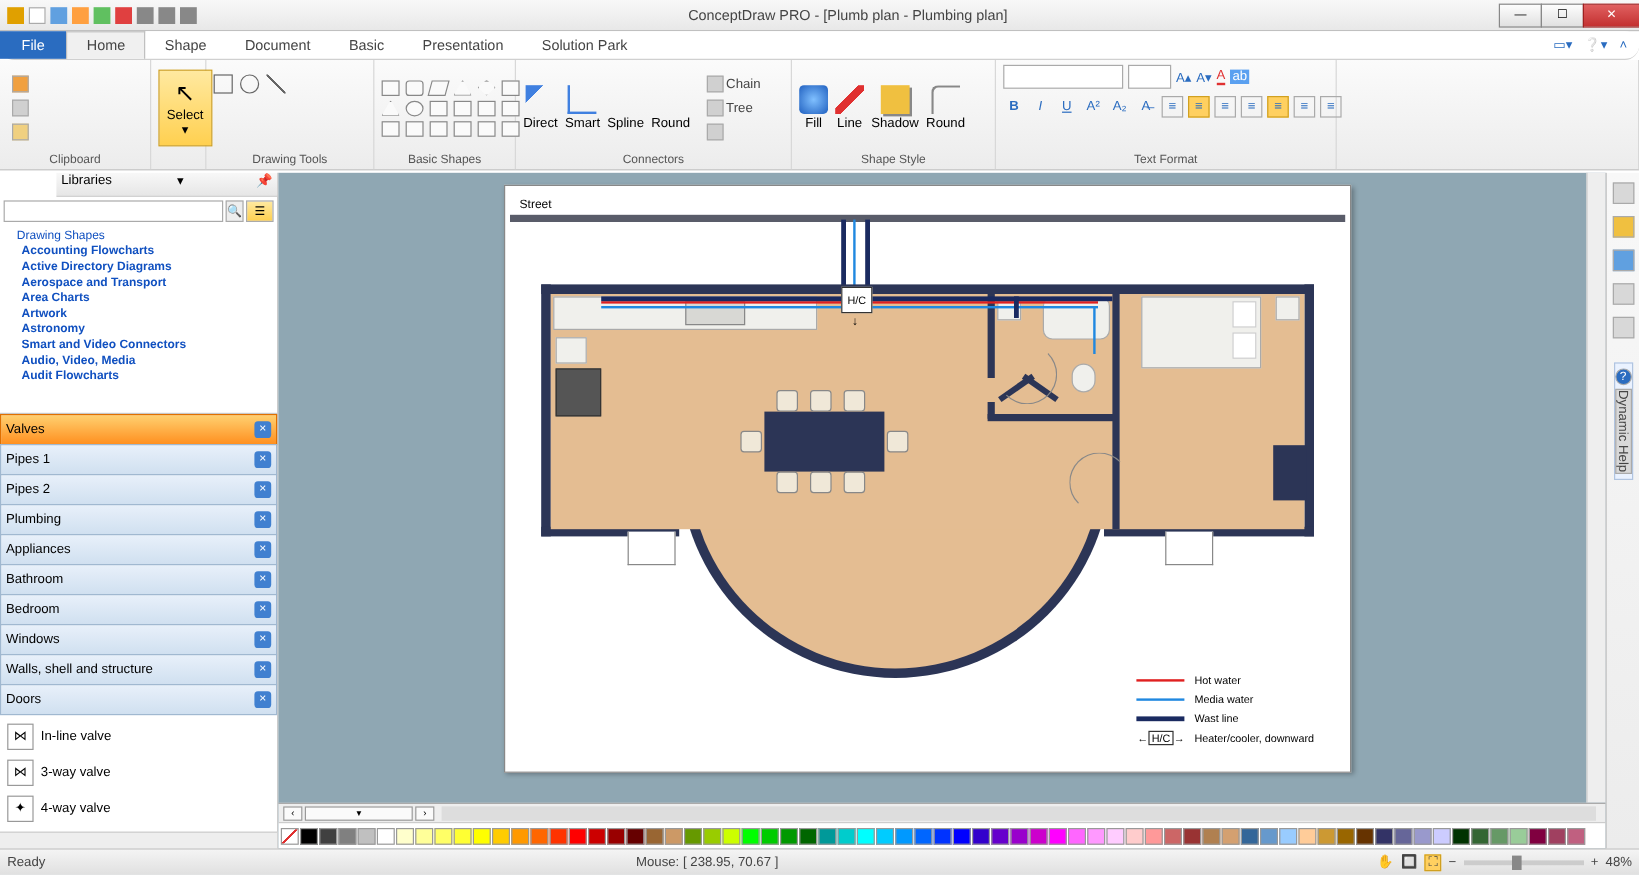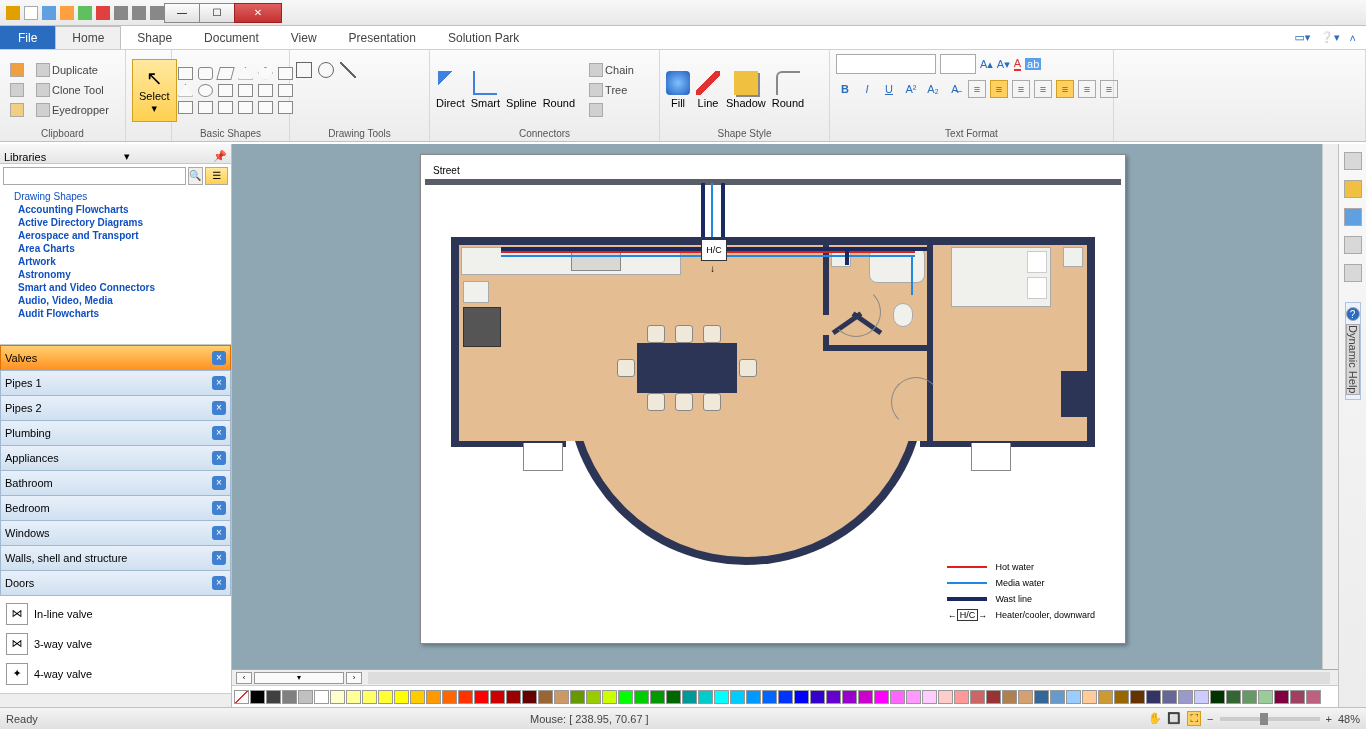--- a/index.html
+++ b/index.html
@@ -8,21 +8,21 @@
 
 .titlebar { height: 26px; background: linear-gradient(#f8f8f8,#e8e8e8); display: flex; align-items: center; border-bottom: 1px solid #c0c0c0; }
 .titlebar .qat { display: flex; gap: 4px; padding-left: 6px; }
 .titlebar .qat span { width: 14px; height: 14px; display: inline-block; }
 .titlebar .title { flex: 1; text-align: center; color: #444; font-size: 12px; }
 .titlebar .winbtns { display: flex; }
 .titlebar .winbtn { width: 36px; height: 20px; border: 1px solid #888; background: linear-gradient(#fdfdfd,#e0e0e0); text-align: center; line-height: 18px; font-size: 10px; margin-right: -1px; }
 .titlebar .winclose { background: linear-gradient(#e06060,#c33030); border-color: #a02020; color: #fff; width: 48px; }
 
 
-.menubar { height: 24px; background: #fff; display: flex; align-items: stretch; border-bottom: 1px solid #d0d0d0; }
+.menubar { height: 24px; background: #fff; display: flex; align-items: stretch; border-bottom: 1px solid #d0d0d0; border-radius: 12px; }
 .filetab { background: #2a6cc0; color: #fff; padding: 0 18px; display: flex; align-items: center; font-size: 12px; }
 .mtab { padding: 0 16px; display: flex; align-items: center; font-size: 12px; color: #444; }
 .mtab.active { background: #f0f0f0; border: 1px solid #c0c0c0; border-bottom: none; }
 .menubar-right { margin-left: auto; display: flex; gap: 10px; padding-right: 10px; align-items: center; color: #2a6cc0; }
 
 .ribbon { height: 92px; background: linear-gradient(#fbfbfb,#ececec); border-bottom: 1px solid #c0c0c0; display: flex; font-size: 11px; }
 .rgroup { border-right: 1px solid #d8d8d8; padding: 4px 6px 2px 6px; display: flex; flex-direction: column; }
 .rgroup-body { flex: 1; display: flex; align-items: center; gap: 4px; }
 .rgroup-label { text-align: center; color: #555; font-size: 10px; padding-top: 2px; }
 .rbtn { display: flex; flex-direction: column; align-items: center; gap: 2px; padding: 2px 4px; color: #444; }
@@ -38,21 +38,21 @@
 .conn-row { display: flex; gap: 6px; }
 .bigbtn { display: flex; flex-direction: column; align-items: center; gap: 2px; }
 .bigbtn .bic { width: 24px; height: 24px; }
 .fontbox { width: 100px; height: 20px; border: 1px solid #aaa; background: #fff; }
 .txtfmt { display: flex; gap: 4px; align-items: center; }
 .txtfmt span.b { width: 18px; height: 18px; border: 1px solid transparent; text-align: center; line-height: 16px; color: #2a6cc0; }
 .titletxt { width: 55px; height: 42px; border: 1px solid #ccc; background: #fff; color: #aaa; padding: 2px; font-size: 12px; }
 
 
 .leftpanel { position: absolute; top: 144px; left: 0; width: 232px; bottom: 22px; border-right: 1px solid #c0c0c0; background: #fff; display: flex; flex-direction: column; }
-.lp-head { height: 22px; background: linear-gradient(#f8f8f8,#e6e6e6); border-bottom: 1px solid #c8c8c8; padding: 0 4px; display: flex; align-items: flex-end; font-size: 11px; }
+.lp-head { height: 22px; background: linear-gradient(#f8f8f8,#e6e6e6); border-bottom: 1px solid #c8c8c8; padding: 0 4px; display: flex; align-items: flex-start; font-size: 11px; margin-left: 47px; }
 .lp-head .pin { margin-left: auto; color: #666; }
 .lp-search { padding: 3px; display: flex; gap: 2px; }
 .lp-search input { flex: 1; height: 18px; border: 1px solid #aaa; padding: 0 2px; }
 .lp-search button { width: 20px; height: 18px; border: 1px solid #aaa; background: #eee; font-size: 10px; }
 .lp-search .view { background: linear-gradient(#ffe9a0,#ffd050); width: 30px; }
 .treewrap { height: 176px; overflow-y: auto; border-bottom: 1px solid #c8c8c8; position: relative; padding: 2px 0; }
 .treeitem { padding: 1px 4px 1px 18px; color: #1050c0; font-size: 10px; cursor: pointer; }
 .treeitem.bold { font-weight: bold; }
 .treeitem.plain { font-weight: normal; color: #1050c0; padding-left: 14px; }
 .libcats { }
@@ -111,33 +111,34 @@
     <span style="background:#e0a000"></span>
     <span style="background:#fff;border:1px solid #aaa"></span>
     <span style="background:#60a0e0"></span>
     <span style="background:#ffa040"></span>
     <span style="background:#60c060"></span>
     <span style="background:#e04040"></span>
     <span style="background:#888"></span>
     <span style="background:#888"></span>
     <span style="background:#888"></span>
   </div>
+  <div class="title">ConceptDraw PRO - [Plumb plan - Plumbing plan]</div>
   <div class="winbtns">
     <div class="winbtn">—</div>
     <div class="winbtn">☐</div>
     <div class="winbtn winclose">✕</div>
   </div>
 </div>
 
 <div class="menubar">
   <div class="filetab">File</div>
   <div class="mtab active">Home</div>
   <div class="mtab">Shape</div>
   <div class="mtab">Document</div>
-  <div class="mtab">View</div>
+  <div class="mtab">Basic</div>
   <div class="mtab">Presentation</div>
   <div class="mtab">Solution Park</div>
   <div class="menubar-right">
     <span>▭▾</span>
     <span style="color:#2a6cc0">❔▾</span>
     <span>˄</span>
   </div>
 </div>
 
 <div class="ribbon">
@@ -147,72 +148,33 @@
         <div class="rbtn small">
             <span class="ic" style="background:#f0a040"></span>
           </div>
         <div class="rbtn small">
             <span class="ic" style="background:#d0d0d0"></span>
           </div>
         <div class="rbtn small">
             <span class="ic" style="background:#f0d080"></span>
           </div>
       </div>
-      <div class="rcol">
-        <div class="rbtn small">
-            <span class="ic"></span>
-            <span>Duplicate</span>
-          </div>
-        <div class="rbtn small">
-            <span class="ic"></span>
-            <span>Clone Tool</span>
-          </div>
-        <div class="rbtn small">
-            <span class="ic"></span>
-            <span>Eyedropper</span>
-          </div>
-      </div>
     </div>
     <div class="rgroup-label">Clipboard</div>
   </div>
   <div class="rgroup" style="width:46px">
     <div class="rgroup-body">
         <div class="selectbtn">
           <div style="font-size:20px">↖</div>
           <div>Select</div>
           <div>▾</div>
         </div>
       </div>
     <div class="rgroup-label">&nbsp;</div>
   </div>
-  <div class="rgroup" style="width:118px">
-    <div class="rgroup-body">
-        <div class="shape-grid">
-      <span></span>
-          <span style="border-radius:3px"></span>
-          <span style="transform:skewX(-15deg)"></span>
-          <span style="clip-path:polygon(50% 0,100% 100%,0 100%)"></span>
-          <span style="clip-path:polygon(50% 0,100% 50%,50% 100%,0 50%)"></span>
-          <span></span>
-      <span style="clip-path:polygon(50% 0,100% 100%,0 100%)"></span>
-          <span style="border-radius:50%"></span>
-          <span></span>
-          <span></span>
-          <span></span>
-          <span></span>
-      <span></span>
-          <span></span>
-          <span></span>
-          <span></span>
-          <span></span>
-          <span></span>
-    </div>
-      </div>
-    <div class="rgroup-label">Basic Shapes</div>
-  </div>
   <div class="rgroup" style="width:140px">
     <div class="rgroup-body">
         <div class="tool-grid">
       <span style="border:1px solid #666"></span>
       <span style="border:1px solid #666;border-radius:50%"></span>
       <span style="background:linear-gradient(45deg,transparent 45%,#666 45%,#666 55%,transparent 55%)"></span>
       <span></span>
       <span></span>
       <span></span>
       <span></span>
@@ -223,20 +185,45 @@
           <span></span>
       <span></span>
           <span></span>
           <span></span>
           <span></span>
           <span></span>
           <span></span>
     </div>
       </div>
     <div class="rgroup-label">Drawing Tools</div>
+  </div>
+  <div class="rgroup" style="width:118px">
+    <div class="rgroup-body">
+        <div class="shape-grid">
+      <span></span>
+          <span style="border-radius:3px"></span>
+          <span style="transform:skewX(-15deg)"></span>
+          <span style="clip-path:polygon(50% 0,100% 100%,0 100%)"></span>
+          <span style="clip-path:polygon(50% 0,100% 50%,50% 100%,0 50%)"></span>
+          <span></span>
+      <span style="clip-path:polygon(50% 0,100% 100%,0 100%)"></span>
+          <span style="border-radius:50%"></span>
+          <span></span>
+          <span></span>
+          <span></span>
+          <span></span>
+      <span></span>
+          <span></span>
+          <span></span>
+          <span></span>
+          <span></span>
+          <span></span>
+    </div>
+      </div>
+    <div class="rgroup-label">Basic Shapes</div>
   </div>
   <div class="rgroup" style="width:230px">
     <div class="rgroup-body">
       <div class="conn-row">
         <div class="bigbtn">
             <div class="bic" style="background:linear-gradient(135deg,#4080e0 30%,transparent 30%)"></div>
             <span>Direct</span>
           </div>
         <div class="bigbtn">
             <div class="bic" style="border:2px solid #4080e0;border-right:none;border-top:none"></div>

